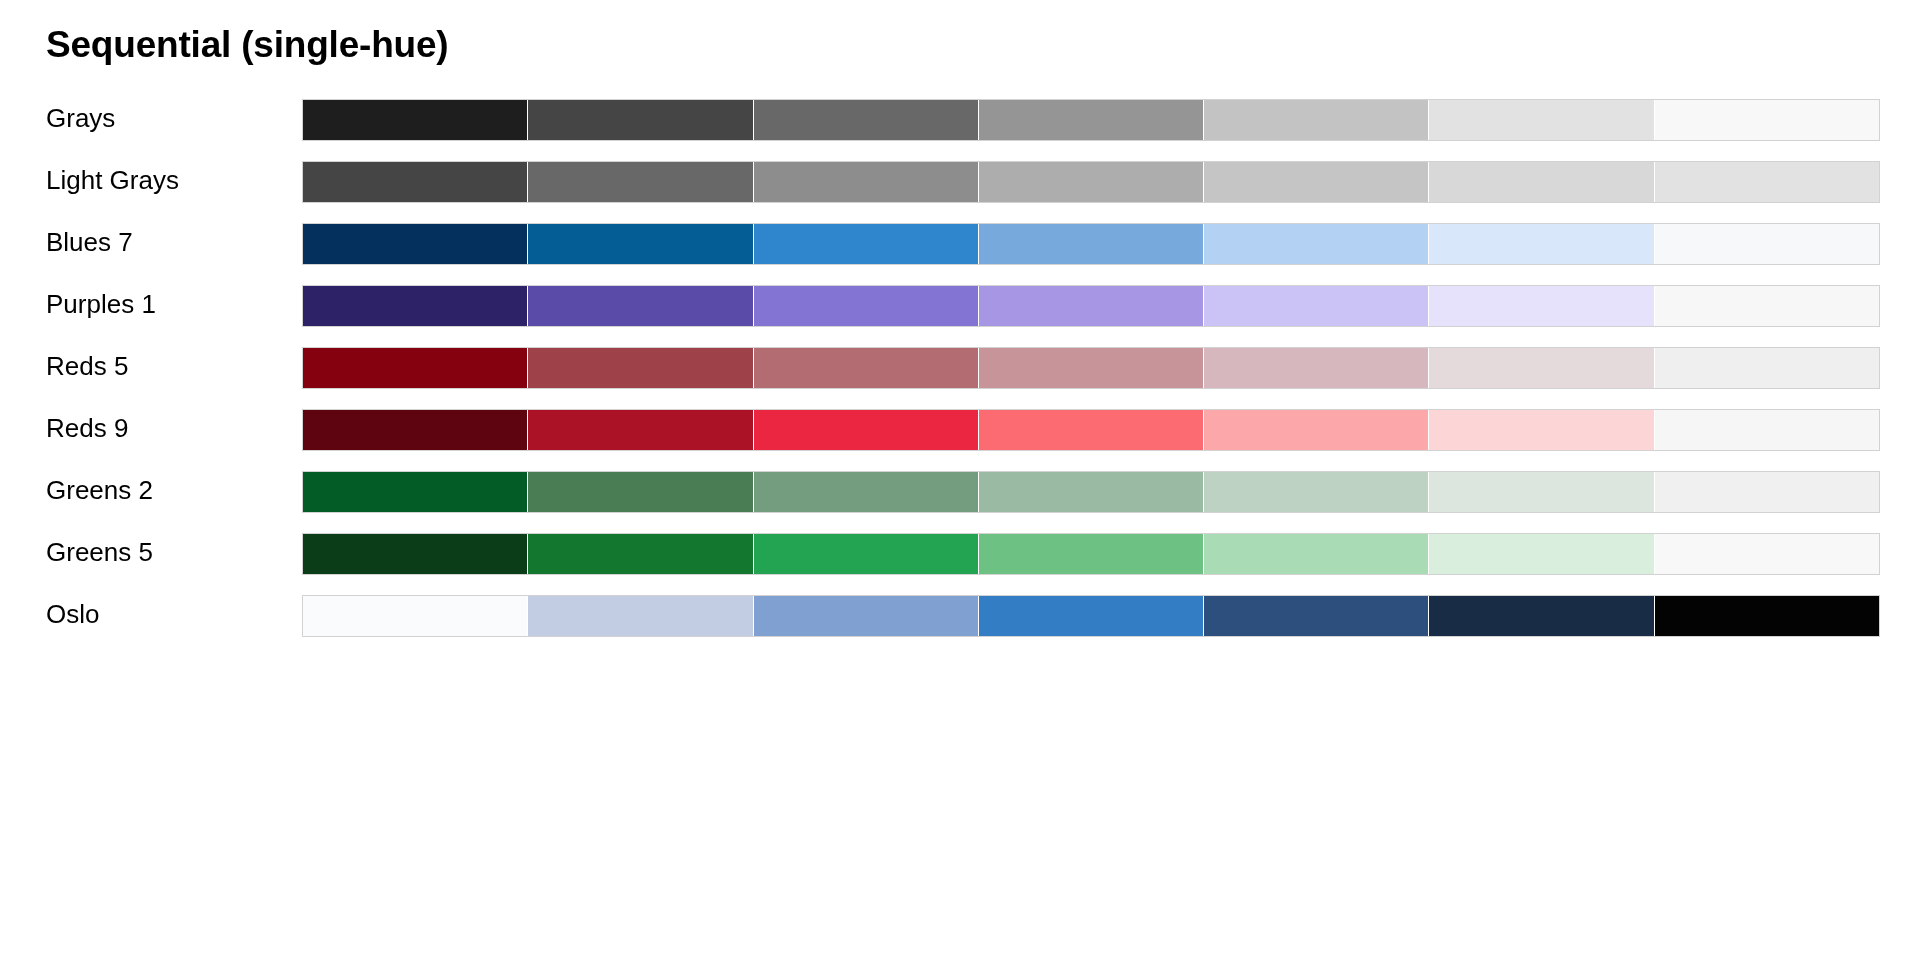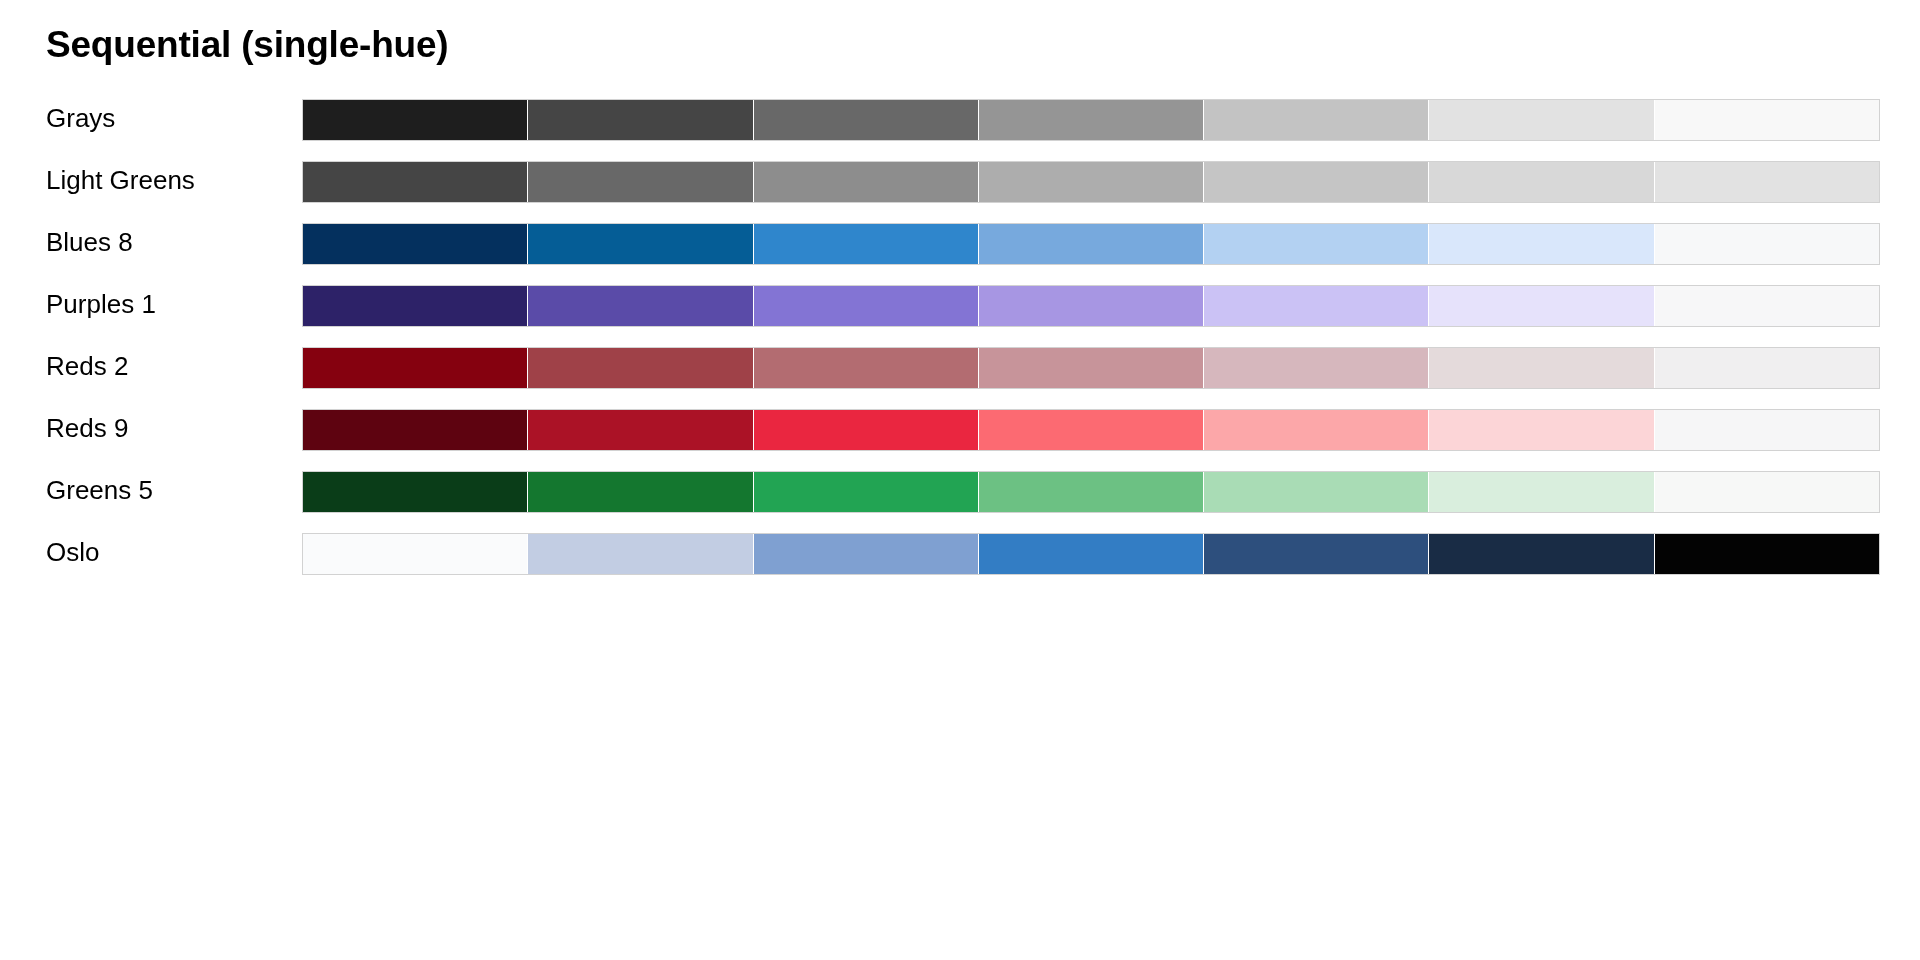--- a/index.html
+++ b/index.html
@@ -83,33 +83,33 @@
           <div class="swatch" style="background: rgb(30, 30, 30);"></div>
           <div class="swatch" style="background: rgb(69, 69, 69);"></div>
           <div class="swatch" style="background: rgb(104, 104, 104);"></div>
           <div class="swatch" style="background: rgb(149, 149, 149);"></div>
           <div class="swatch" style="background: rgb(195, 195, 195);"></div>
           <div class="swatch" style="background: rgb(226, 226, 226);"></div>
           <div class="swatch" style="background: rgb(248, 248, 248);"></div>
         </div>
       </div>
       <div class="palette-row">
-        <div class="row-label">Light Greens</div>
+        <div class="row-label">Light Grays</div>
         <div class="ramp">
           <div class="swatch" style="background: rgb(69, 69, 69);"></div>
           <div class="swatch" style="background: rgb(104, 104, 104);"></div>
           <div class="swatch" style="background: rgb(141, 141, 141);"></div>
           <div class="swatch" style="background: rgb(173, 173, 173);"></div>
           <div class="swatch" style="background: rgb(197, 197, 197);"></div>
           <div class="swatch" style="background: rgb(216, 216, 216);"></div>
           <div class="swatch" style="background: rgb(226, 226, 226);"></div>
         </div>
       </div>
       <div class="palette-row">
-        <div class="row-label">Blues 8</div>
+        <div class="row-label">Blues 7</div>
         <div class="ramp">
           <div class="swatch" style="background: rgb(4, 48, 94);"></div>
           <div class="swatch" style="background: rgb(5, 93, 150);"></div>
           <div class="swatch" style="background: rgb(47, 134, 204);"></div>
           <div class="swatch" style="background: rgb(119, 169, 221);"></div>
           <div class="swatch" style="background: rgb(179, 209, 242);"></div>
           <div class="swatch" style="background: rgb(217, 231, 251);"></div>
           <div class="swatch" style="background: rgb(247, 248, 249);"></div>
         </div>
       </div>
@@ -119,41 +119,53 @@
           <div class="swatch" style="background: rgb(45, 34, 104);"></div>
           <div class="swatch" style="background: rgb(90, 75, 168);"></div>
           <div class="swatch" style="background: rgb(131, 116, 212);"></div>
           <div class="swatch" style="background: rgb(167, 150, 227);"></div>
           <div class="swatch" style="background: rgb(203, 194, 245);"></div>
           <div class="swatch" style="background: rgb(230, 226, 251);"></div>
           <div class="swatch" style="background: rgb(247, 247, 248);"></div>
         </div>
       </div>
       <div class="palette-row">
-        <div class="row-label">Reds 2</div>
+        <div class="row-label">Reds 5</div>
         <div class="ramp">
           <div class="swatch" style="background: rgb(133, 1, 15);"></div>
           <div class="swatch" style="background: rgb(159, 65, 72);"></div>
           <div class="swatch" style="background: rgb(179, 108, 113);"></div>
           <div class="swatch" style="background: rgb(199, 148, 154);"></div>
           <div class="swatch" style="background: rgb(214, 183, 189);"></div>
           <div class="swatch" style="background: rgb(228, 218, 219);"></div>
           <div class="swatch" style="background: rgb(240, 239, 240);"></div>
         </div>
       </div>
       <div class="palette-row">
         <div class="row-label">Reds 9</div>
         <div class="ramp">
           <div class="swatch" style="background: rgb(94, 3, 16);"></div>
           <div class="swatch" style="background: rgb(171, 18, 38);"></div>
           <div class="swatch" style="background: rgb(234, 38, 64);"></div>
           <div class="swatch" style="background: rgb(252, 106, 114);"></div>
           <div class="swatch" style="background: rgb(252, 167, 169);"></div>
           <div class="swatch" style="background: rgb(252, 213, 215);"></div>
           <div class="swatch" style="background: rgb(246, 246, 247);"></div>
+        </div>
+      </div>
+      <div class="palette-row">
+        <div class="row-label">Greens 2</div>
+        <div class="ramp">
+          <div class="swatch" style="background: rgb(3, 92, 38);"></div>
+          <div class="swatch" style="background: rgb(75, 125, 85);"></div>
+          <div class="swatch" style="background: rgb(116, 156, 127);"></div>
+          <div class="swatch" style="background: rgb(155, 186, 163);"></div>
+          <div class="swatch" style="background: rgb(190, 210, 195);"></div>
+          <div class="swatch" style="background: rgb(221, 230, 222);"></div>
+          <div class="swatch" style="background: rgb(240, 240, 240);"></div>
         </div>
       </div>
       <div class="palette-row">
         <div class="row-label">Greens 5</div>
         <div class="ramp">
           <div class="swatch" style="background: rgb(10, 61, 24);"></div>
           <div class="swatch" style="background: rgb(20, 119, 47);"></div>
           <div class="swatch" style="background: rgb(34, 164, 83);"></div>
           <div class="swatch" style="background: rgb(108, 193, 131);"></div>
           <div class="swatch" style="background: rgb(169, 220, 181);"></div>

